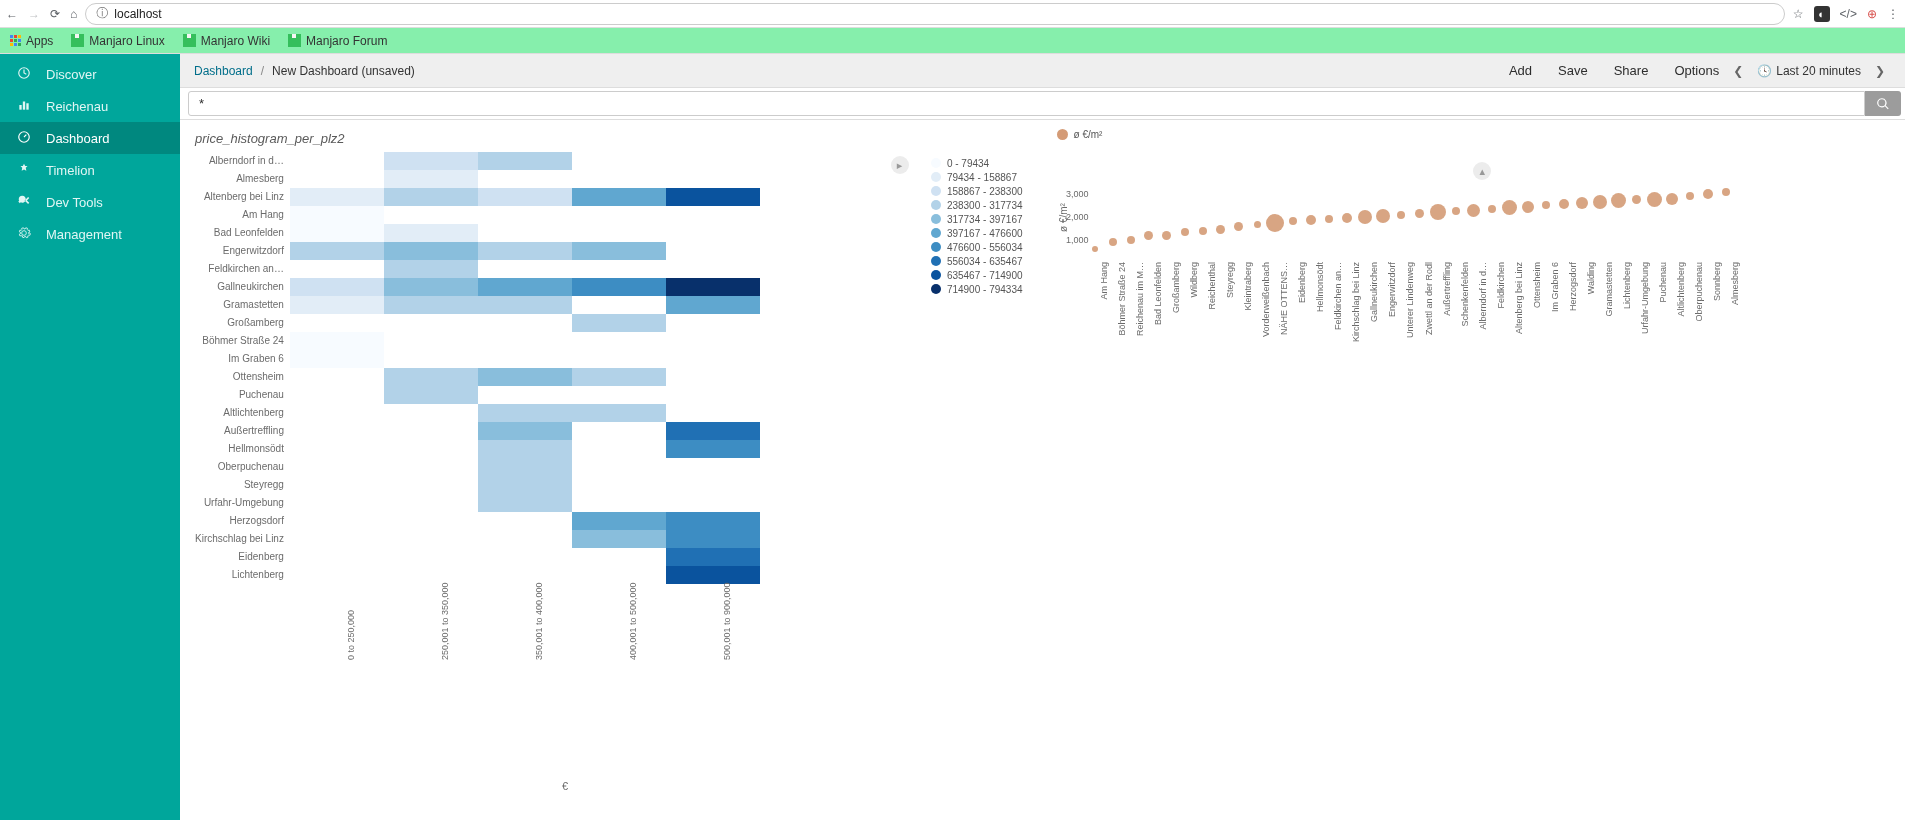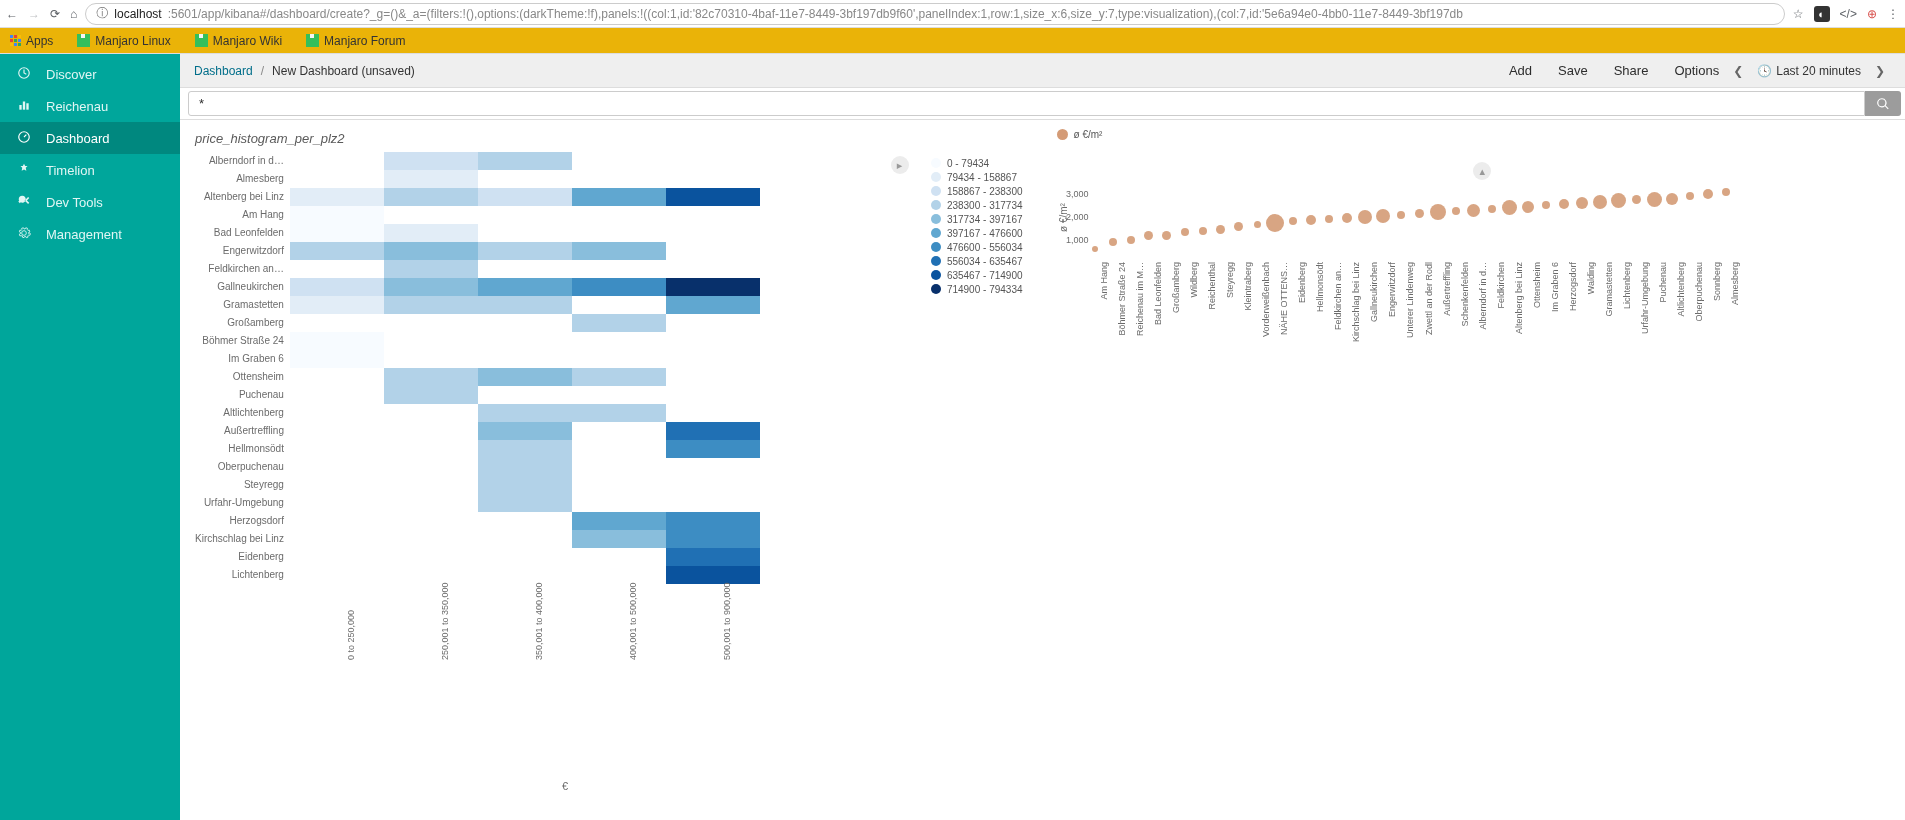--- a/index.html
+++ b/index.html
@@ -7,21 +7,21 @@
   
   
   .browser-bar { height: 28px; background: #fff; border-bottom: 1px solid #ddd; display: flex; align-items: center; padding: 0 6px; gap: 8px; }
   .nav-icons { display: flex; gap: 10px; color: #5f6368; align-items: center; }
   .nav-icons span { cursor: pointer; }
   .addr-box { flex: 1; display: flex; align-items: center; gap: 6px; border: 1px solid #ccc; border-radius: 14px; padding: 2px 10px; height: 22px; font-size: 12px; color: #555; overflow: hidden; white-space: nowrap; }
   .addr-host { color: #222; }
   .addr-path { color: #888; }
   .right-icons { display: flex; gap: 10px; align-items: center; color: #5f6368; }
 
-  .bookmarks-bar { height: 26px; background: #eab308; border-bottom: 1px solid #ddd; display: flex; align-items: center; gap: 24px; padding: 0 10px; font-size: 12px; color: #333; }
+  .bookmarks-bar { height: 26px; background: #86efac; border-bottom: 1px solid #ddd; display: flex; align-items: center; gap: 18px; padding: 0 10px; font-size: 12px; color: #333; }
   .bm-item { display: flex; align-items: center; gap: 5px; cursor: pointer; }
   .bm-apps-icon { display: inline-grid; grid-template-columns: repeat(3,3px); grid-template-rows: repeat(3,3px); gap: 1px; }
   .bm-apps-icon i { background: #4285f4; width: 3px; height: 3px; }
   .bm-apps-icon i:nth-child(2){background:#ea4335}.bm-apps-icon i:nth-child(3){background:#fbbc05}
   .bm-apps-icon i:nth-child(4){background:#ea4335}.bm-apps-icon i:nth-child(5){background:#34a853}
   .bm-apps-icon i:nth-child(6){background:#4285f4}.bm-apps-icon i:nth-child(7){background:#fbbc05}
   .bm-apps-icon i:nth-child(8){background:#4285f4}.bm-apps-icon i:nth-child(9){background:#34a853}
   .manjaro-icon { width: 13px; height: 13px; background: #35bf5c; display: inline-block; position: relative; }
   .manjaro-icon::before { content:''; position:absolute; left:4px; top:0; width:4px; height:8px; background:#f5f5f5; }
   .manjaro-icon::after { content:''; position:absolute; left:4px; top:4px; width:4px; height:9px; background:#35bf5c; }
@@ -92,21 +92,20 @@
 <div class="browser-bar">
   <div class="nav-icons">
     <span>←</span>
     <span style="opacity:.4">→</span>
     <span>⟳</span>
     <span>⌂</span>
   </div>
   <div class="addr-box">
     <span style="color:#777">ⓘ</span>
     <span class="addr-host">localhost</span>
-      <span class="addr-path">:5601/app/kibana#/dashboard/create?_g=()&amp;_a=(filters:!(),options:(darkTheme:!f),panels:!((col:1,id:'82c70310-4baf-11e7-8449-3bf197db9f60',panelIndex:1,row:1,size_x:6,size_y:7,type:visualization),(col:7,id:'5e6a94e0-4bb0-11e7-8449-3bf197db</span>
   </div>
   <div class="right-icons">
     <span>☆</span>
     <span style="background:#333;color:#fff;border-radius:3px;width:16px;height:16px;display:inline-flex;align-items:center;justify-content:center;font-size:11px;">◐</span>
     <span>&lt;/&gt;</span>
     <span style="color:#d9534f">⊕</span>
     <span>⋮</span>
   </div>
 </div>
 

